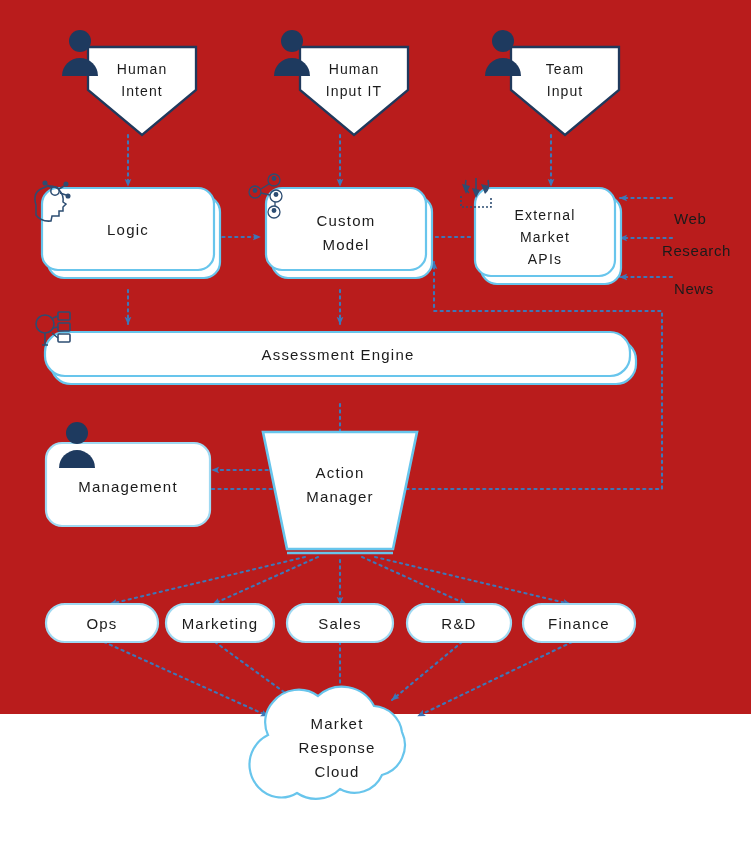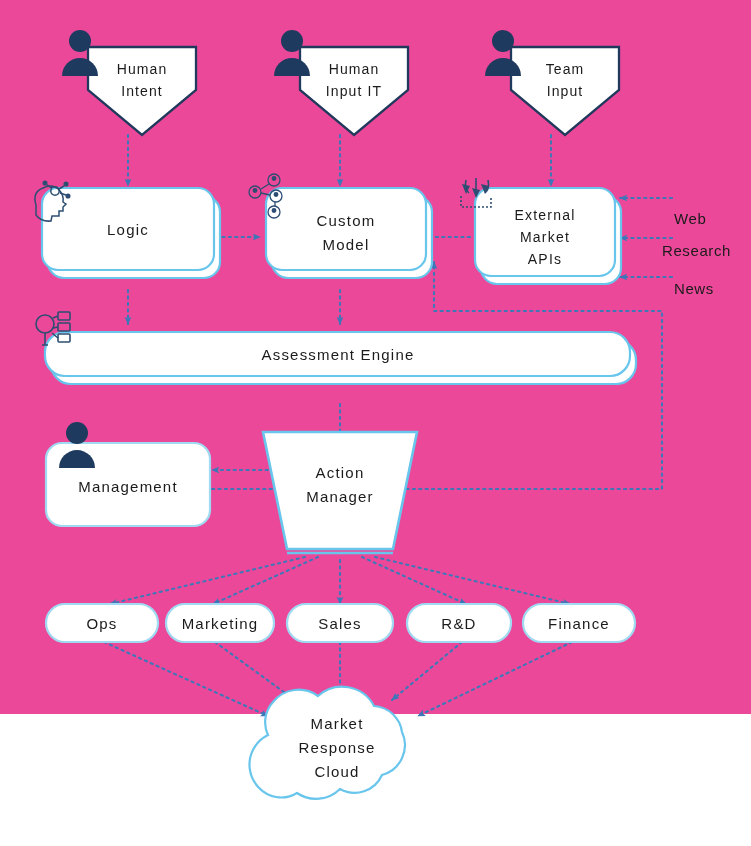--- a/index.html
+++ b/index.html
@@ -1,18 +1,18 @@
 <!DOCTYPE html>
 <html><head>
 <meta charset="utf-8">
 <style>
   html,body{margin:0;padding:0;background:#ffffff;}
   body{width:751px;height:846px;overflow:hidden;
        font-family:"Liberation Sans","DejaVu Sans",sans-serif;}
-  #stage{position:relative;width:751px;height:714px;background:#ec4899;}
+  #stage{position:relative;width:751px;height:714px;background:#b91c1c;}
   svg#diagram{position:absolute;left:0;top:0;width:751px;height:846px;}
   .node-label{font-family:"Liberation Sans","DejaVu Sans",sans-serif;
        font-size:15px;fill:#1b1b1b;letter-spacing:1.2px;}
   .node-label.sm{font-size:14px;}
   .side-label{font-family:"Liberation Sans","DejaVu Sans",sans-serif;
        font-size:15px;fill:#1b1b1b;letter-spacing:0.6px;}
   .pent-label{font-family:"Liberation Sans","DejaVu Sans",sans-serif;
        font-size:14px;fill:#1b1b1b;letter-spacing:1.1px;}
 </style>
 </head>

